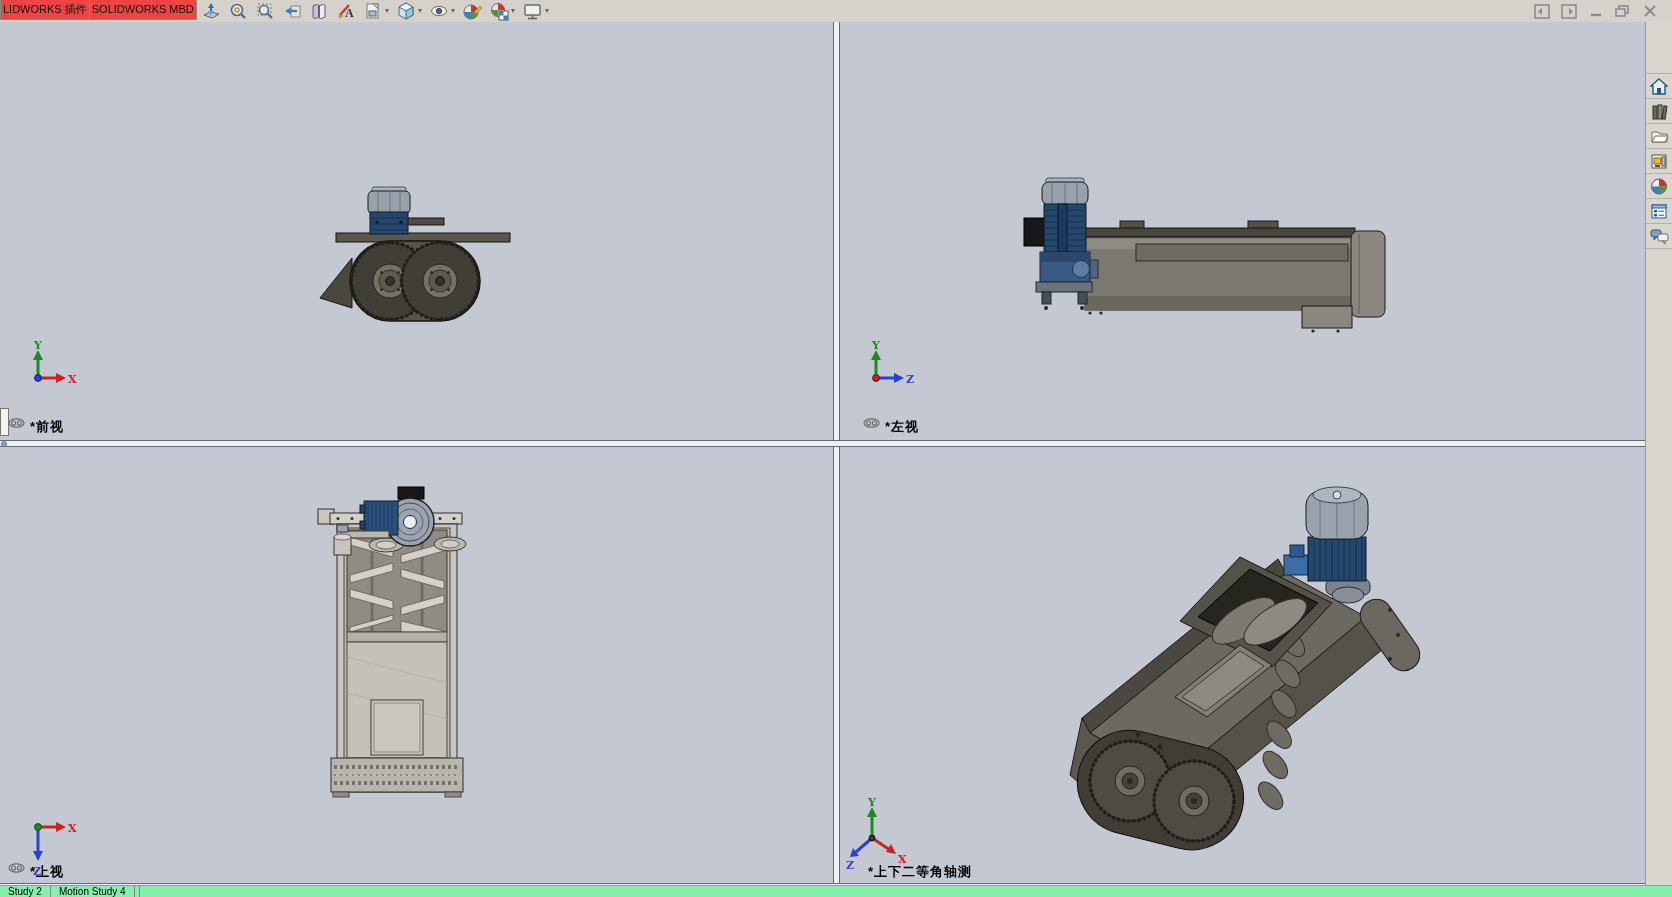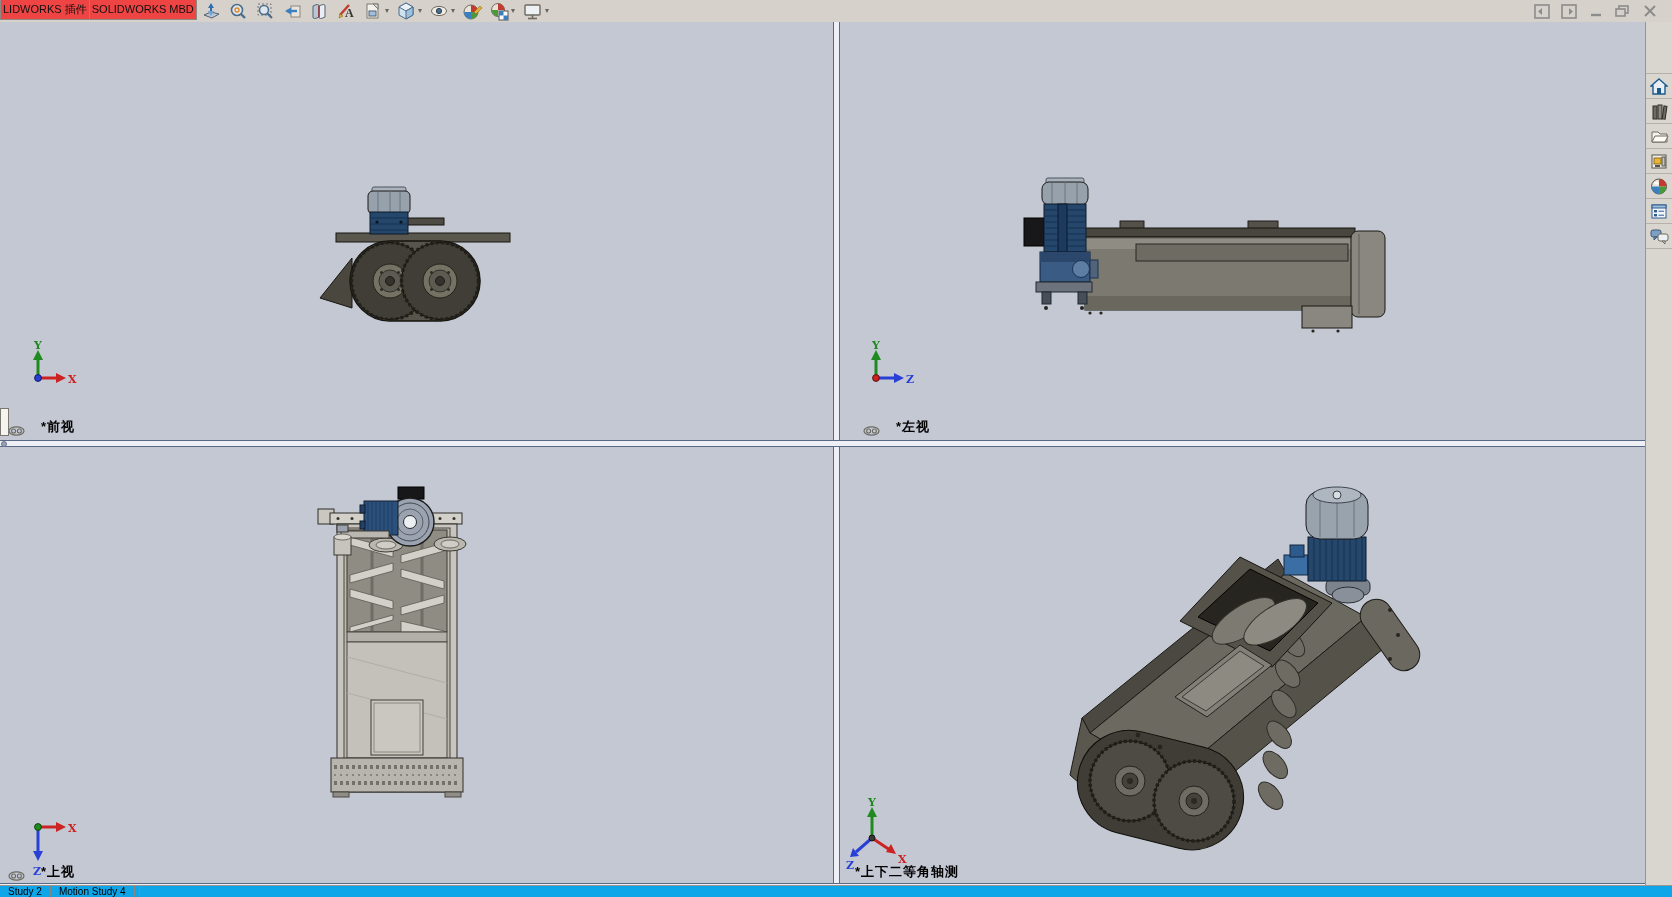--- a/index.html
+++ b/index.html
@@ -28,33 +28,33 @@
   .vsplit{position:absolute;left:833px;top:0;width:5px;height:861px;
           background:#eef0f5;border-left:1px solid #5a6984;border-right:1px solid #5a6984;}
   .hsplit{position:absolute;left:0;top:418px;width:1645px;height:5px;
           background:#eef0f5;border-top:1px solid #5a6984;border-bottom:1px solid #5a6984;}
   #bottom-edge{position:absolute;left:0;top:861px;width:1645px;height:2px;
           background:#eef0f5;border-top:1px solid #5a6984;border-bottom:1px solid #5a6984;}
   #edge-handle{position:absolute;left:0;top:386px;width:7px;height:26px;background:#f5f4ef;
           border:1px solid #7a7770;}
   #edge-dot{position:absolute;left:1px;top:419px;width:4px;height:4px;border-radius:50%;
           background:#9aa2b4;border:1px solid #6b7690;}
-  .vplabel{position:absolute;left:8px;bottom:4px;display:flex;align-items:flex-end;gap:16px;}
+  .vplabel{position:absolute;left:8px;bottom:4px;display:flex;align-items:flex-start;gap:5px;}
   .vplabel span{font-size:13px;font-weight:bold;color:#000;letter-spacing:1px;white-space:nowrap;}
   .model,.triad{position:absolute;left:0;top:0;}
   .triad text{font-family:"DejaVu Serif",serif;font-size:11px;font-weight:bold;}
   
   #taskpane{position:absolute;left:1645px;top:22px;width:27px;height:863px;
             background:#d9d6d0;border-left:1px solid #9a968f;}
   .tp-cell{width:26px;height:24px;border-bottom:1px solid #b5b1aa;display:flex;
            align-items:center;justify-content:center;}
   .tp-first{margin-top:51px;border-top:1px solid #b5b1aa;}
   
   #statusbar{position:absolute;left:0;top:885px;width:1672px;height:12px;
-             background:#0ea5e9;border-top:1px solid #9a968f;display:flex;}
+             background:#86efac;border-top:1px solid #9a968f;display:flex;}
   .stab{height:11px;line-height:11px;font-size:10px;color:#000;padding:0 8px;
         border-right:1px solid #8a867f;white-space:nowrap;}
 </style>
 </head>
 <body>
 
 <div id="app">
 
   <header id="toolbar">
     <div class="rtabs">
@@ -457,21 +457,21 @@
         <polygon points="26,10 21,20 31,20" fill="#1f8a1f"></polygon>
         <text x="22" y="9" fill="#1f8a1f">Y</text>
         <line x1="26" y1="41" x2="44" y2="53" stroke="#cc2222" stroke-width="3"></line>
         <polygon points="50,57 40,55 45,47" fill="#cc2222"></polygon>
         <text x="52" y="66" fill="#cc2222">X</text>
         <line x1="26" y1="41" x2="10" y2="55" stroke="#2a3fd6" stroke-width="3"></line>
         <polygon points="4,60 13,59 7,51" fill="#2a3fd6"></polygon>
         <text x="0" y="72" fill="#2a3fd6">Z</text>
         <circle cx="26" cy="41" r="3" fill="#3a3833" stroke="#15140f"></circle>
       </svg>
-      <div class="vplabel" style="left:17px">
+      <div class="vplabel" style="left:30px">
         <span>*上下二等角轴测</span>
       </div>
     </div>
 
     <div class="vsplit"></div>
     <div class="hsplit"></div>
     <div id="bottom-edge"></div>
     <div id="edge-handle"></div>
     <div id="edge-dot"></div>
   </div>

